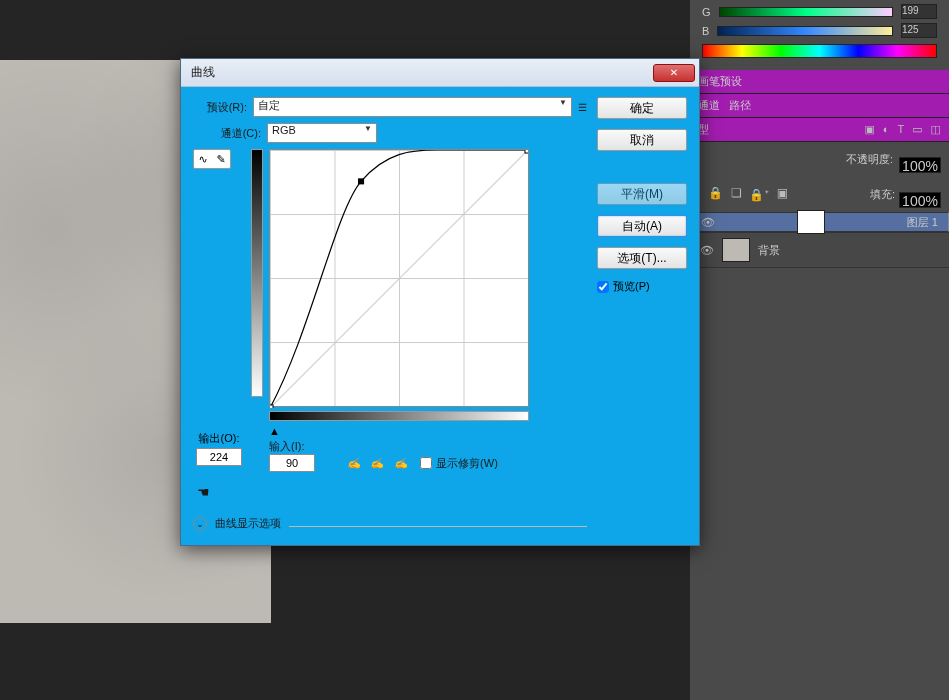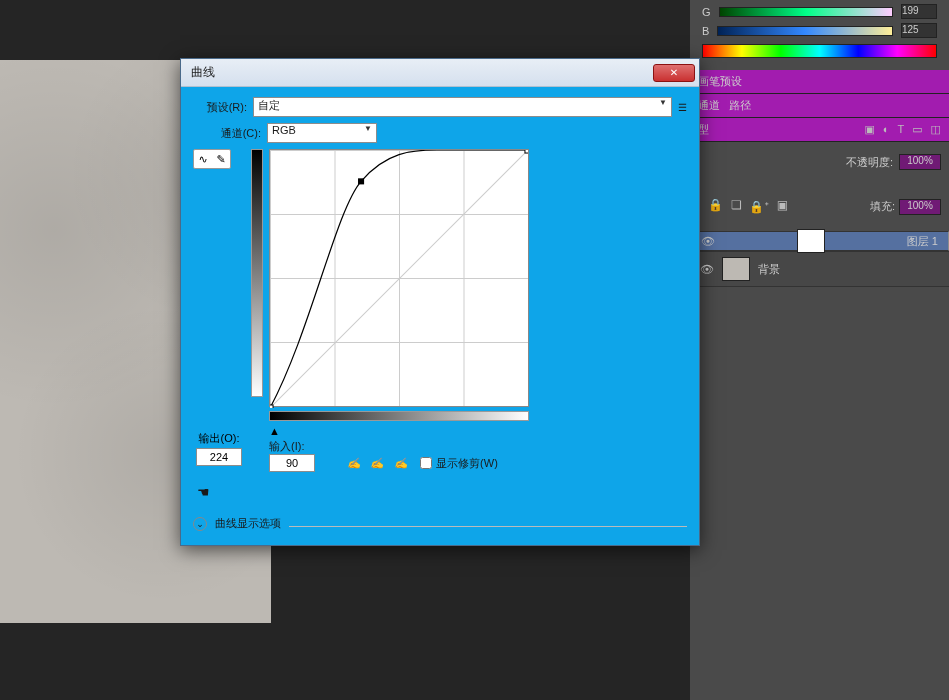--- a/index.html
+++ b/index.html
@@ -47,22 +47,22 @@
 
   
   .right { position: absolute; left: 690px; top: 0; width: 259px; background:#4a4a4a; height:700px; color:#ccc; }
   .rgb-slider { display:flex; align-items:center; gap:8px; margin:4px 12px; }
   .rgb-slider .bar { flex:1; height:10px; border:1px solid #222; }
   .bar.g { background:linear-gradient(90deg,#004400,#00ff88,#ffccff); }
   .bar.b { background:linear-gradient(90deg,#002255,#3388ff,#ffee99); }
   .rgb-slider .val { width:36px; height:15px; border:1px solid #222; background:#333; text-align:right; padding-right:18px; font-size:10px; color:#ccc; }
   .spectrum { margin:6px 12px 12px; height:14px; border:1px solid #222; background:linear-gradient(90deg,#f00,#ff0,#0f0,#0ff,#00f,#f0f,#f00); }
   .panel-tab { background:#a21caf; padding:4px 8px; border-bottom:1px solid #222; font-size:11px; }
-  .layer-opts { display:flex; align-items:center; gap:6px; padding:12px 8px; justify-content:flex-end; }
-  .layer-opts .fld { width:42px; height:16px; border:1px solid #222; background:#701a75; font-size:10px; text-align:center; }
+  .layer-opts { display:flex; align-items:center; gap:6px; padding:4px 8px; justify-content:flex-end; }
+  .layer-opts .fld { width:42px; height:16px; border:1px solid #222; background:#000000; font-size:14px; text-align:center;margin-top:11px; }
   .layer-btns { display:flex; gap:8px; padding:4px 10px; }
   .layer-btns span { font-size:12px; color:#bbb; cursor:pointer; }
   .layer-row { display:flex; align-items:center; gap:8px; padding:5px 10px; background:#5a6a85; border-top:1px solid #333; border-bottom:1px solid #333; }
   .layer-row.sel { background:#5570a0; }
   .layer-row .thumb { width:28px; height:24px; background:#fff; border:1px solid #222; }
   .layer-row.bg .thumb { background: #bdb9b3; }
   .toolstrip { display:flex; gap:8px; padding:4px 8px; font-size:12px; color:#bbb; justify-content:flex-end; }
 </style>
 </head>
 <body>
@@ -202,14 +202,26 @@
       </div>
       <div class="row" style="margin-top:10px;gap:8px;">
         <span class="disc">
             <span class="chev">⌄</span>
           </span>
         <span>曲线显示选项</span>
         <div style="flex:1;border-top:1px solid #bbb;margin-top:6px;"></div>
       </div>
     </div>
 
+    <div class="dlg-side">
+      <div class="btn">确定</div>
+      <div class="btn">取消</div>
+      <div style="height:12px;"></div>
+      <div class="btn" style="opacity:.6;">平滑(M)</div>
+      <div class="btn hl">自动(A)</div>
+      <div class="btn">选项(T)...</div>
+      <label class="chk">
+        <input type="checkbox" checked="" style="">
+        <span>预览(P)</span>
+      </label>
+    </div>
   </div>
 </div>
 
 </body></html>

